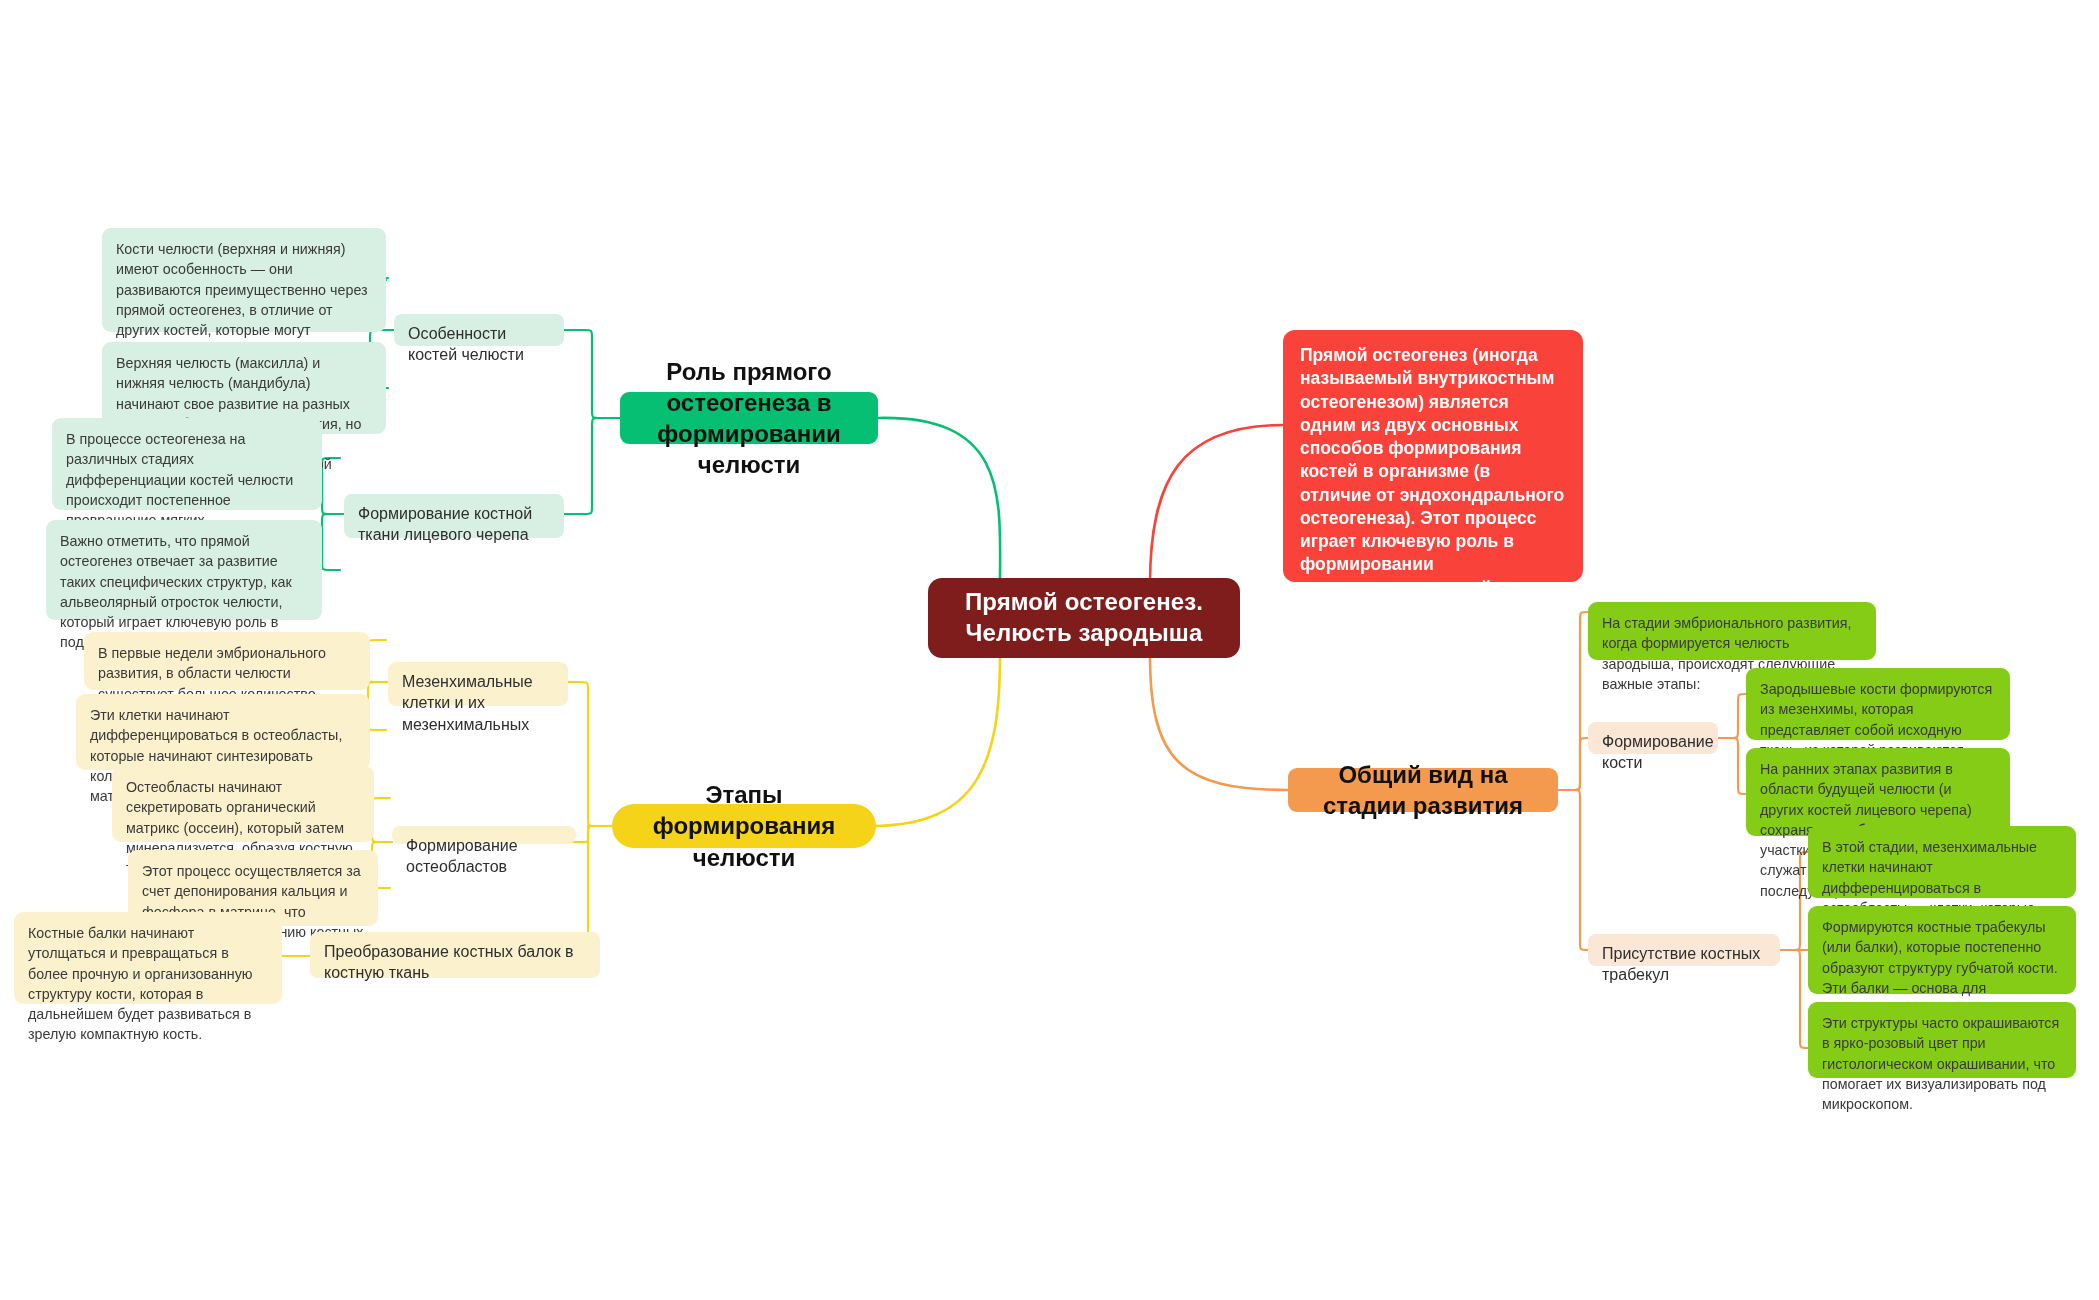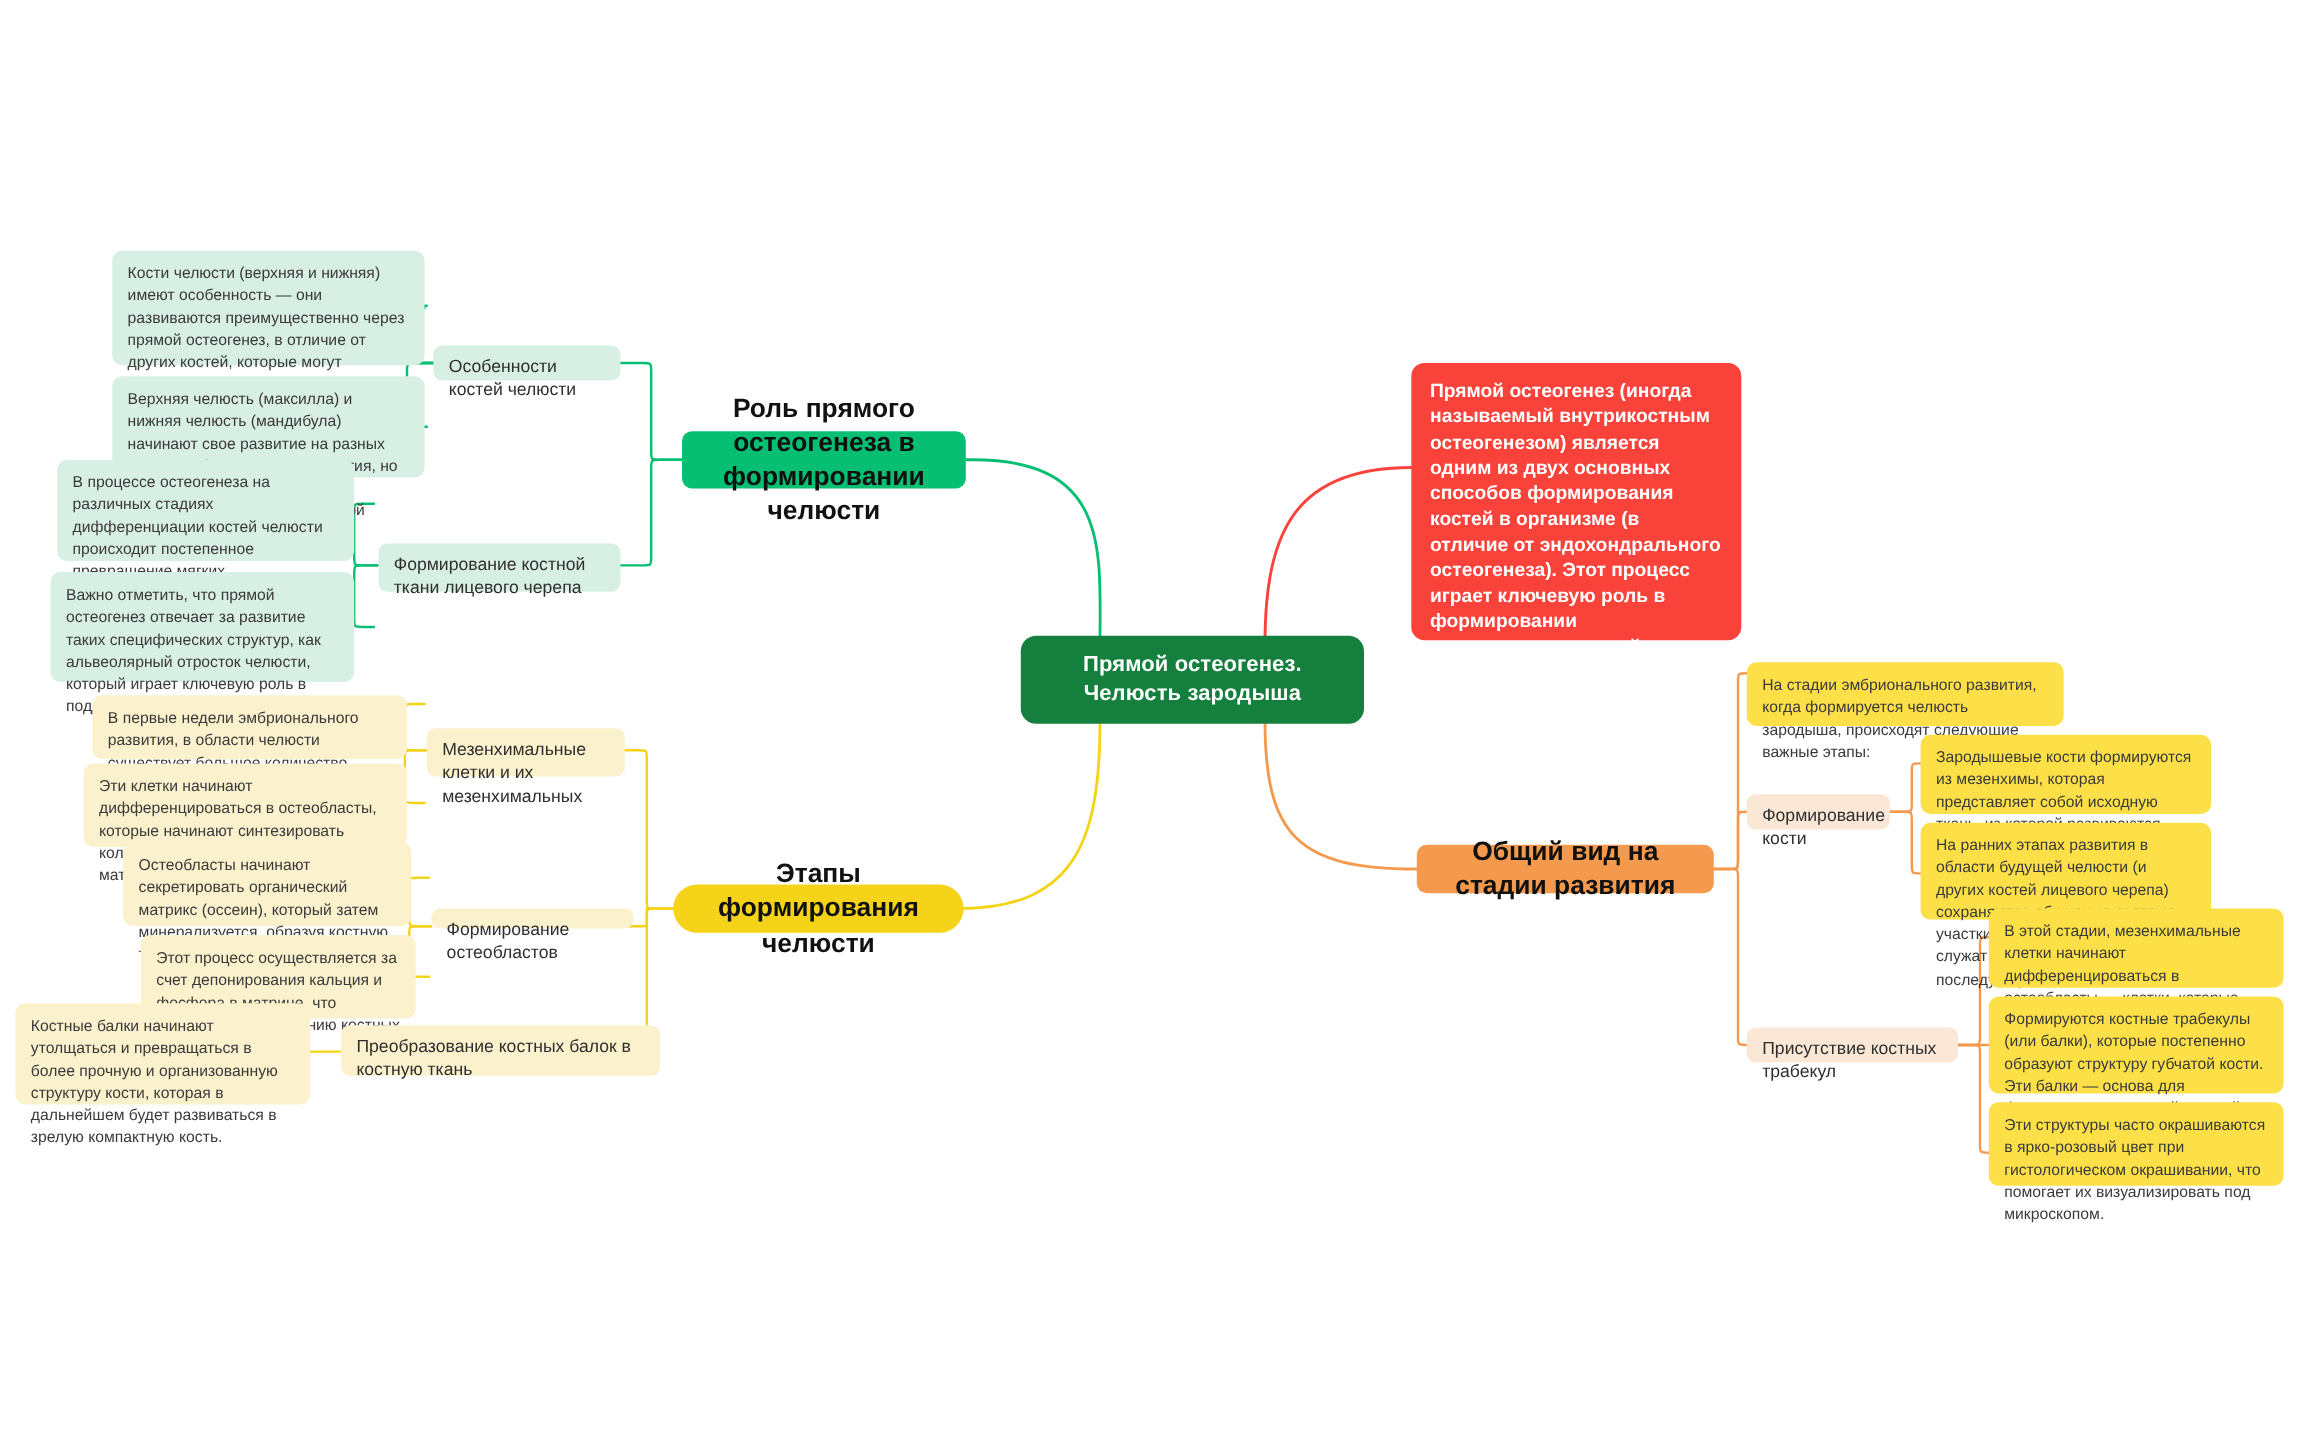--- a/index.html
+++ b/index.html
@@ -9,22 +9,22 @@
     width:2099px;height:1300px;position:relative;overflow:hidden;
     -webkit-font-smoothing:antialiased;
   }
   #canvas{position:absolute;left:0;top:0;width:2099px;height:1300px;}
   #links{position:absolute;left:0;top:0;width:2099px;height:1300px;pointer-events:none;}
 
   .node{position:absolute;box-sizing:border-box;}
 
   
   .root{
-    background:#15803d;color:#ffffff;border-radius:14px;
-    font-size:20px;font-weight:700;line-height:1.28;
+    background:#7f1d1d;color:#ffffff;border-radius:14px;
+    font-size:24px;font-weight:700;line-height:1.28;
     text-align:center;letter-spacing:.1px;
     display:flex;align-items:center;justify-content:center;
     padding:16px 36px;
   }
 
   
   .card-red{
     background:#f9423a;color:#ffffff;border-radius:12px;
     font-size:17.5px;font-weight:700;line-height:1.33;
     padding:14px 17px;
@@ -49,21 +49,21 @@
   .sub.yellow{background:#fbf2cd;}
   .sub.orange{background:#fbe7d6;}
 
   
   .leaf{
     border-radius:9px;font-size:14.3px;line-height:1.42;
     color:#3a3a3a;padding:11px 14px;
   }
   .leaf.green {background:#d8efe3;}
   .leaf.yellow{background:#fbf2cd;}
-  .leaf.orange{background:#fde047;}
+  .leaf.orange{background:#84cc16;}
 </style>
 </head>
 <body>
 
 <div id="canvas">
 
   <svg id="links" viewBox="0 0 2099 1300" xmlns="http://www.w3.org/2000/svg">
     <g fill="none" stroke-width="2.6" stroke-linecap="round">
 
       <path d="M 1000 585 C 1000 500 1010 415 878 418" stroke="#06bf72"></path>

